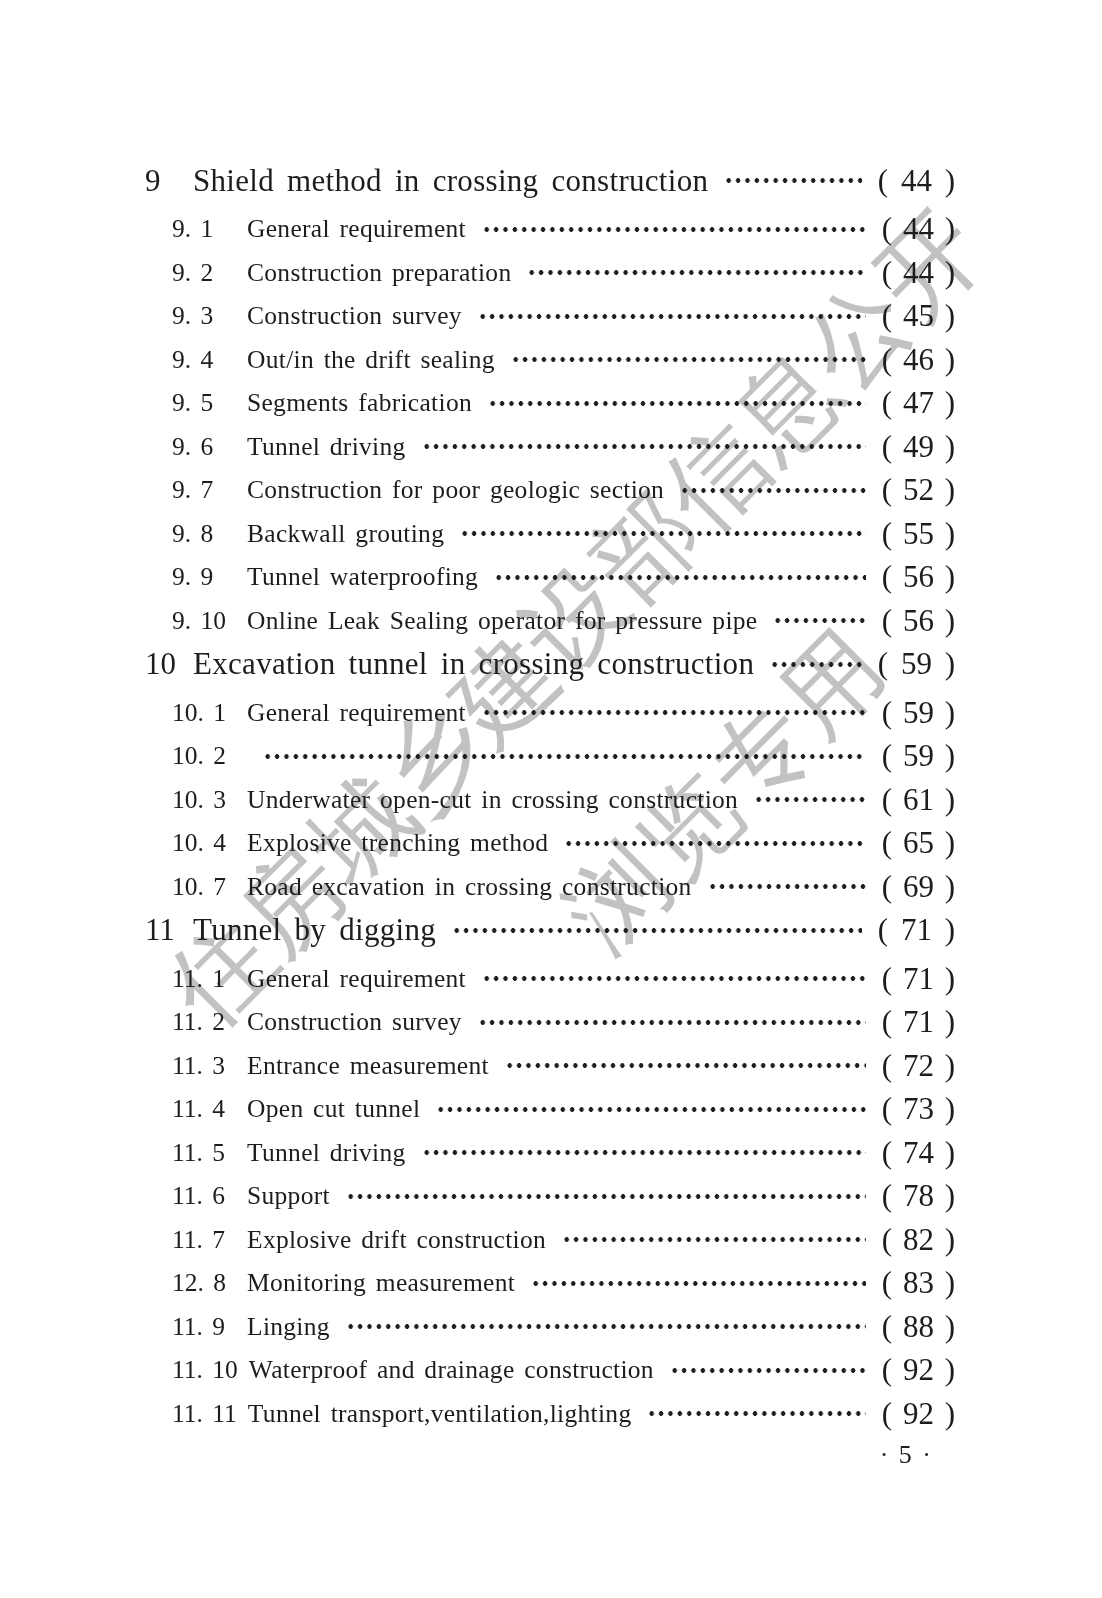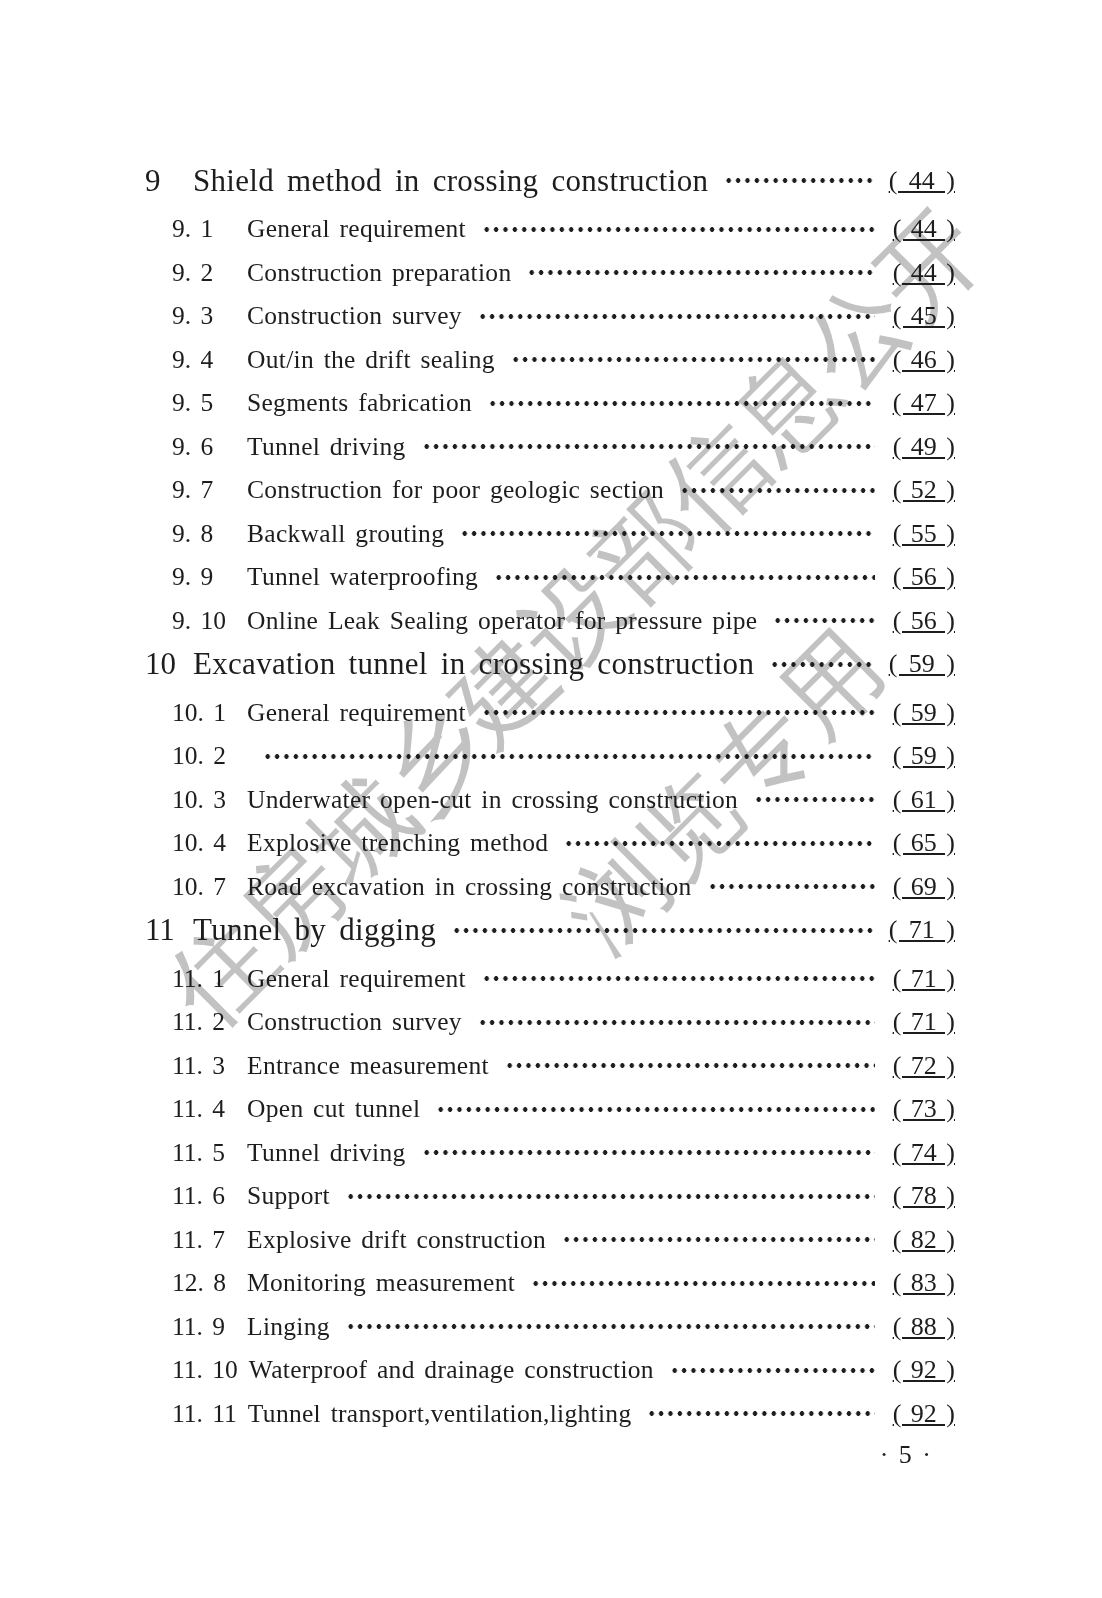--- a/index.html
+++ b/index.html
@@ -49,23 +49,22 @@
     background-image: radial-gradient(circle, #1d1d1d 2.05px, rgba(0,0,0,0) 2.6px);
     background-size: 9.4px 5px;
     background-repeat: repeat-x;
     background-position: left center;
   }
   .page {
     flex: none;
     margin-left: 16px;
     min-width: 64px;
     text-align: right;
-    font-size: 26px;
+    font-size: 31px;
     white-space: nowrap;
-    text-decoration: underline;
   }
   .footer {
     position: absolute;
     top: 1440px;
     right: 169px;
     font-size: 26px;
     letter-spacing: 2px;
     z-index: 1;
   }
 </style>

